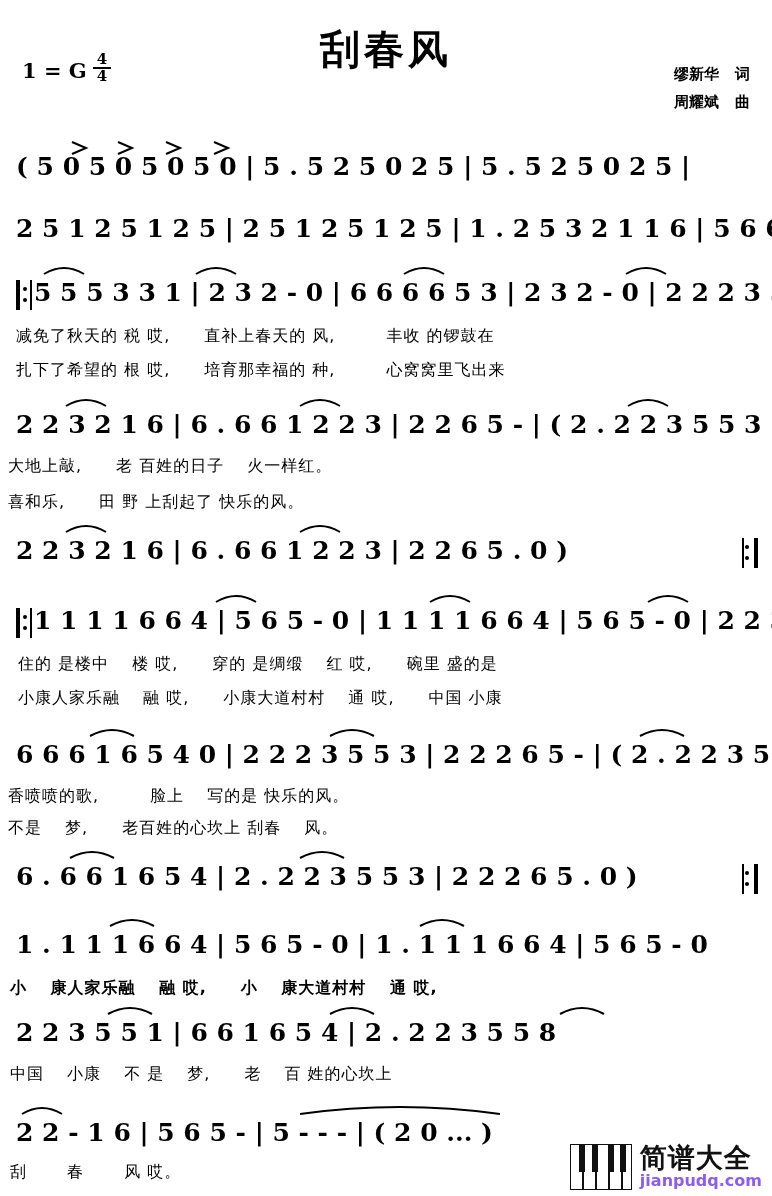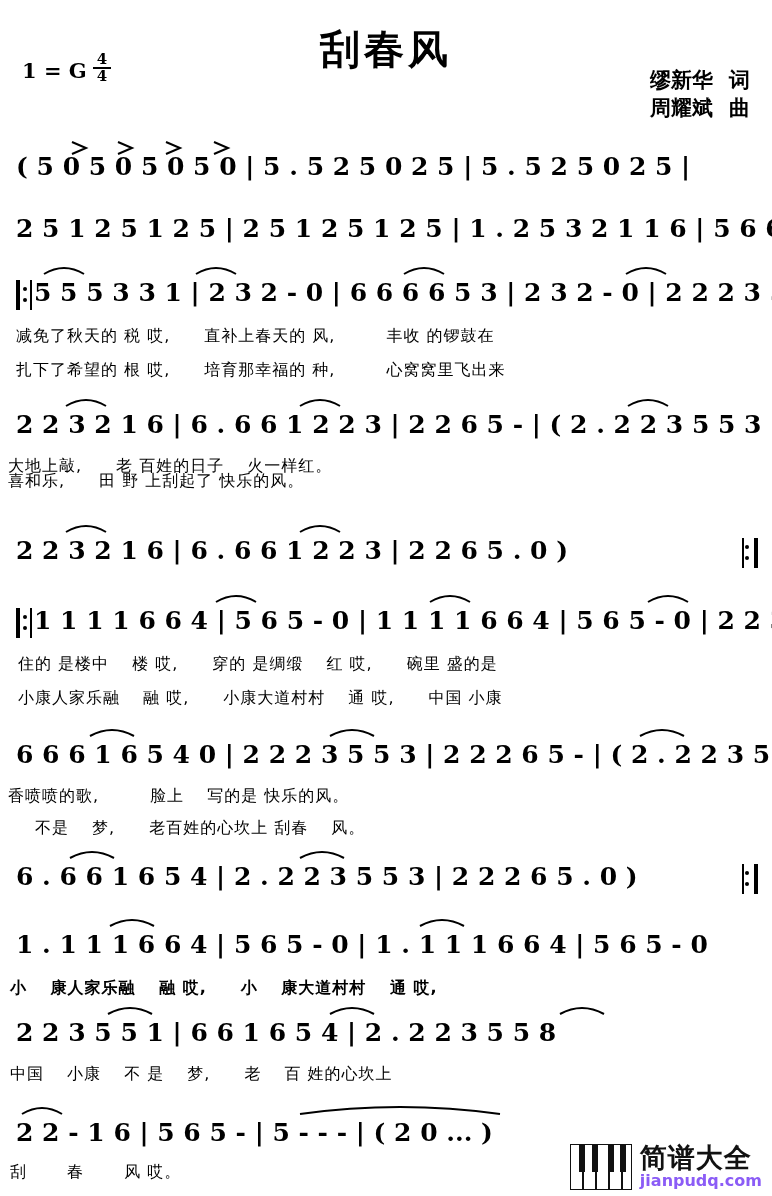--- a/index.html
+++ b/index.html
@@ -36,22 +36,22 @@
   .meter .den { display:block; border-top: 2px solid #000; }
   .tempo {
     position: absolute; left: 22px; top: 98px;
     font-family: "DejaVu Serif", serif;
     font-size: 18px; font-weight: bold;
     white-space: nowrap;
   }
   .tempo .note { font-size: 19px; }
   .tempo .mood { margin-left: 14px; font-size: 17px; }
   .credits {
-    position: absolute; right: 22px; top: 66px;
-    font-size: 21px; font-weight: bold;
+    position: absolute; right: 22px; top: 60px;
+    font-size: 15px; font-weight: bold;
     text-align: right; line-height: 28px;
   }
   .credits span.role { margin-left: 16px; }
 
   
   .row { position: absolute; left: 0; width: 772px; }
   .notes {
     position: absolute; left: 16px; top: 0;
     width: 740px; height: 34px;
     font-family: "DejaVu Serif", serif;
@@ -134,39 +134,39 @@
   <div class="row" style="top:278px;">
     <div class="notes" style="left:34px;">5 5 5 3 3 1 | 2 3 2 - 0 | 6 6 6 6 5 3 | 2 3 2 - 0 | 2 2 2 3 5 5 3</div>
     <div class="lyr" style="top:48px; left:16px;">减免了秋天的 税 哎,　　直补上春天的 风,　　　丰收 的锣鼓在</div>
     <div class="lyr" style="top:82px; left:16px;">扎下了希望的 根 哎,　　培育那幸福的 种,　　　心窝窝里飞出来</div>
     <div class="repeat-open" style="left:16px; top:2px;"></div>
   </div>
 
   <div class="row" style="top:410px;">
     <div class="notes">2 2 3 2 1 6 | 6 . 6 6 1 2 2 3 | 2 2 6 5 - | ( 2 . 2 2 3 5 5 3</div>
     <div class="lyr" style="top:46px; left:8px;">大地上敲,　　老 百姓的日子　 火一样红。</div>
-    <div class="lyr" style="top:61px; left:8px;text-align:center;">喜和乐,　　田 野 上刮起了 快乐的风。</div>
+    <div class="lyr" style="top:82px; left:8px;text-align:center;">喜和乐,　　田 野 上刮起了 快乐的风。</div>
   </div>
 
   <div class="row" style="top:536px;">
     <div class="notes">2 2 3 2 1 6 | 6 . 6 6 1 2 2 3 | 2 2 6 5 . 0 )</div>
     <div class="repeat-close" style="left:742px; top:2px;"></div>
   </div>
 
   <div class="row" style="top:606px;">
     <div class="notes" style="left:34px;">1 1 1 1 6 6 4 | 5 6 5 - 0 | 1 1 1 1 6 6 4 | 5 6 5 - 0 | 2 2 3 5 5 1</div>
     <div class="lyr" style="top:48px; left:18px;">住的 是楼中　 楼 哎,　　穿的 是绸缎　 红 哎,　　碗里 盛的是</div>
     <div class="lyr" style="top:82px; left:18px;">小康人家乐融　 融 哎,　　小康大道村村　 通 哎,　　中国 小康</div>
     <div class="repeat-open" style="left:16px; top:2px;"></div>
   </div>
 
   <div class="row" style="top:740px;">
     <div class="notes">6 6 6 1 6 5 4 0 | 2 2 2 3 5 5 3 | 2 2 2 6 5 - | ( 2 . 2 2 3 5 5 5 1</div>
     <div class="lyr" style="top:46px; left:8px;">香喷喷的歌,　　　脸上　 写的是 快乐的风。</div>
-    <div class="lyr" style="top:78px; left:8px;margin-left:27px;">不是　 梦,　　老百姓的心坎上 刮春　 风。</div>
+    <div class="lyr" style="top:78px; left:8px;">不是　 梦,　　老百姓的心坎上 刮春　 风。</div>
   </div>
 
   <div class="row" style="top:862px;">
     <div class="notes">6 . 6 6 1 6 5 4 | 2 . 2 2 3 5 5 3 | 2 2 2 6 5 . 0 )</div>
     <div class="repeat-close" style="left:742px; top:2px;"></div>
   </div>
 
   <div class="row" style="top:930px;">
     <div class="notes">1 . 1 1 1 6 6 4 | 5 6 5 - 0 | 1 . 1 1 1 6 6 4 | 5 6 5 - 0</div>
     <div class="lyr" style="top:48px; left:10px;font-weight:bold;">小　 康人家乐融　 融 哎,　　小　 康大道村村　 通 哎,</div>

